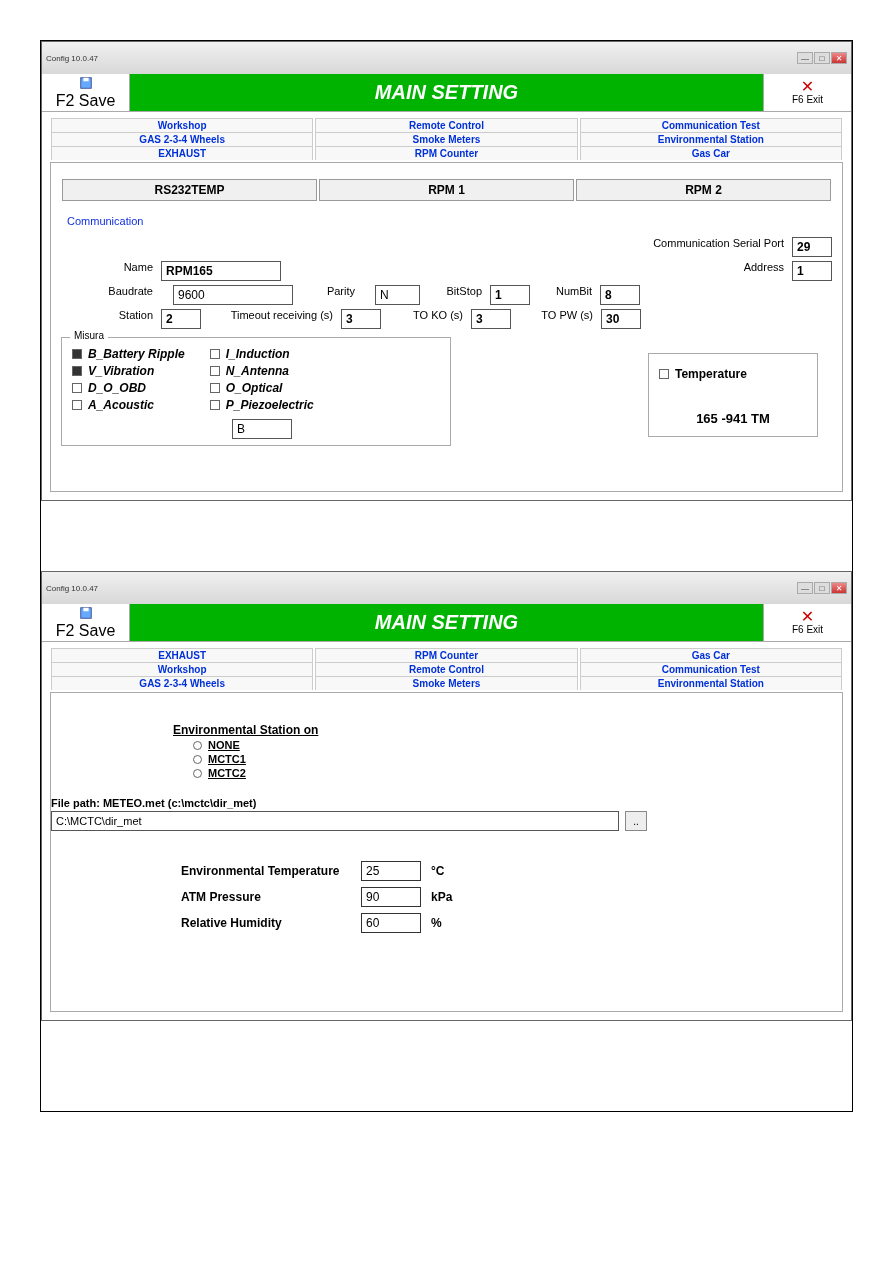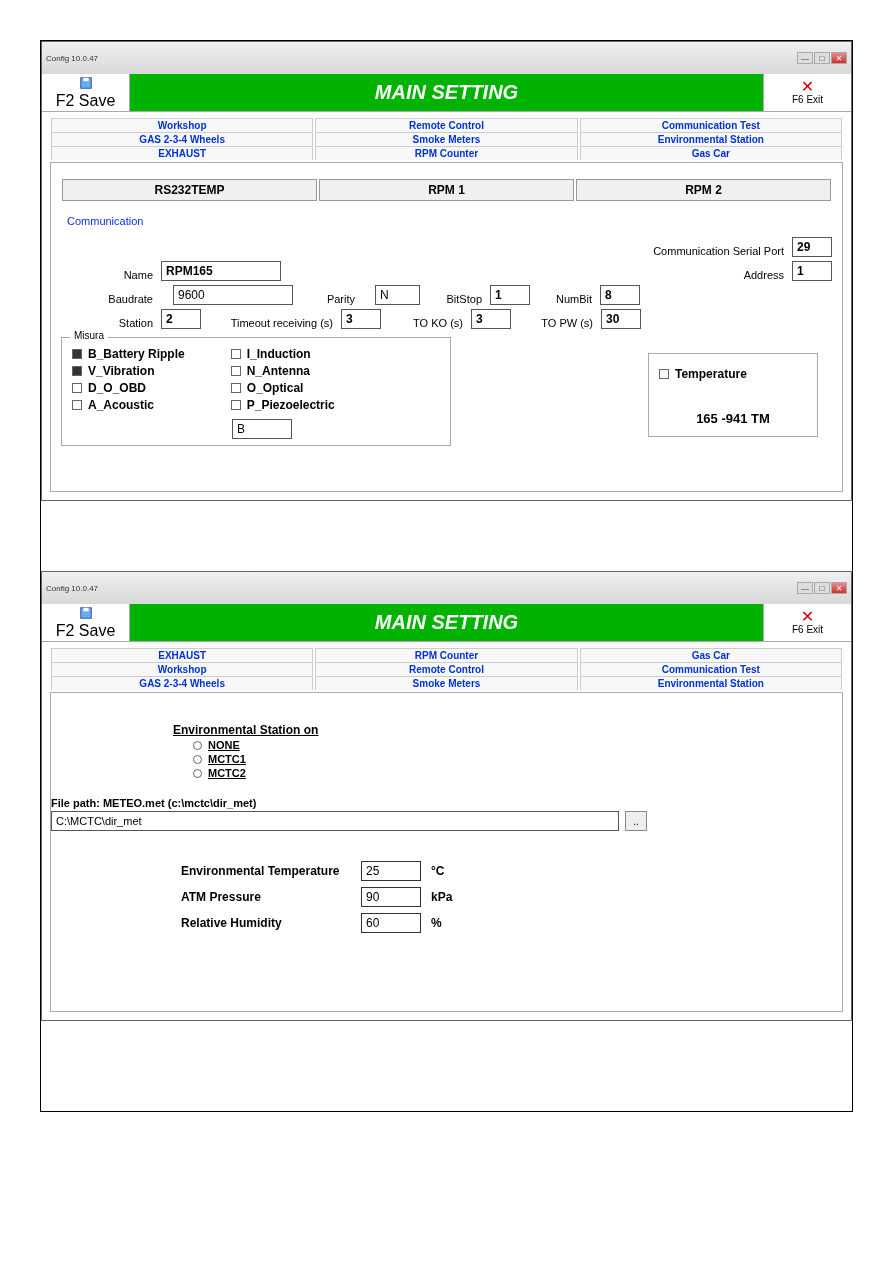--- a/index.html
+++ b/index.html
@@ -16,21 +16,21 @@
     .title-banner { flex: 1; background: #00b300; color: #fff; font-size: 20px; font-weight: bold; font-style: italic; display: flex; align-items: center; justify-content: center; }
     .exit-btn { width: 88px; display: flex; flex-direction: column; align-items: center; justify-content: center; border-left: 1px solid #aaa; font-size: 10px; cursor: pointer; }
     .exit-btn .x { color: #c00; font-size: 16px; line-height: 14px; }
     .tabs-area { position: relative; padding: 6px 8px 0 8px; }
     .tab-row { display: flex; }
     .tab-row .tab { flex: 1; text-align: center; font-size: 10px; color: #0030d8; font-weight: bold; padding: 1px 16px; cursor: pointer; border-top: 1px solid #ccc; border-left: 1px solid #ccc; border-right: 1px solid #ccc; background: #f8f8f8; margin: 0 1px; }
     .content-pane { border: 1px solid #aaa; margin: 2px 8px 8px 8px; padding: 10px; background: #fff; position: relative; min-height: 300px; }
     .sub-tabs { display: flex; margin: 6px 0 14px 0; }
     .sub-tabs .stab { flex: 1; text-align: center; font-size: 12px; font-weight: bold; padding: 3px 4px; border: 1px solid #999; background: #f0f0f0; cursor: pointer; margin: 0 1px; }
     .section-label { color: #1030e0; font-size: 11px; margin: 4px 0 10px 6px; }
-    .field-row { display: flex; align-items: flex-end; margin: 4px 0; font-size: 11px; }
+    .field-row { display: flex; align-items: flex-start; margin: 4px 0; font-size: 11px; }
     .field-row .lbl { text-align: right; padding-right: 8px; }
     .inp { border: 1px solid #555; font-size: 12px; font-weight: bold; padding: 1px 4px; height: 20px; background: #fff; }
     .sel { border: 1px solid #555; font-size: 12px; padding: 1px 4px; height: 20px; background: #fff; margin-left: 12px; }
     .group-box { border: 1px solid #aaa; padding: 6px 10px; margin-top: 8px; position: relative; }
     .group-box .gtitle { position: absolute; top: -8px; left: 8px; background: #fff; font-size: 10px; padding: 0 4px; }
     .chk-row { display: flex; align-items: center; gap: 6px; font-size: 12px; font-weight: bold; margin: 3px 0; }
     .chk { width: 10px; height: 10px; border: 1px solid #666; }
     .temp-box { border: 1px solid #aaa; position: absolute; right: 24px; top: 150px; width: 170px; padding: 10px; font-size: 12px; font-weight: bold; }
     .temp-readout { text-align: center; margin-top: 30px; font-size: 13px; }
     .env-section { margin-left: 112px; margin-top: 20px; font-size: 12px; text-decoration: underline; }
@@ -127,21 +127,21 @@
         <span class="lbl" style="width:140px">Timeout receiving (s)</span>
         <input class="inp" style="width: 40px;" value="3">
         <span class="lbl" style="width:90px">TO KO (s)</span>
         <input class="inp" style="width: 40px;" value="3">
         <span class="lbl" style="width:90px">TO PW (s)</span>
         <input class="inp" style="width: 40px;" value="30">
       </div>
 
       <div class="group-box" style="width:390px;">
         <span class="gtitle">Misura</span>
-        <div style="display:flex;gap:46px;">
+        <div style="display:flex;gap:25px;font-style:italic;">
           <div>
             <div class="chk-row">
                 <span class="chk" style="background:#333"></span>
                 <span>B_Battery Ripple</span>
               </div>
             <div class="chk-row">
                 <span class="chk" style="background:#333"></span>
                 <span>V_Vibration</span>
               </div>
             <div class="chk-row">

